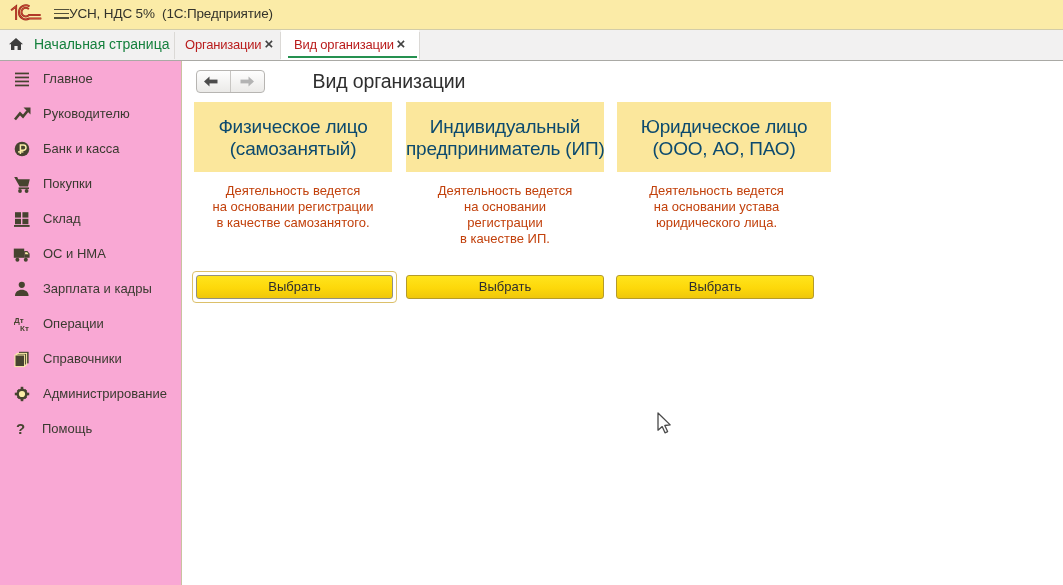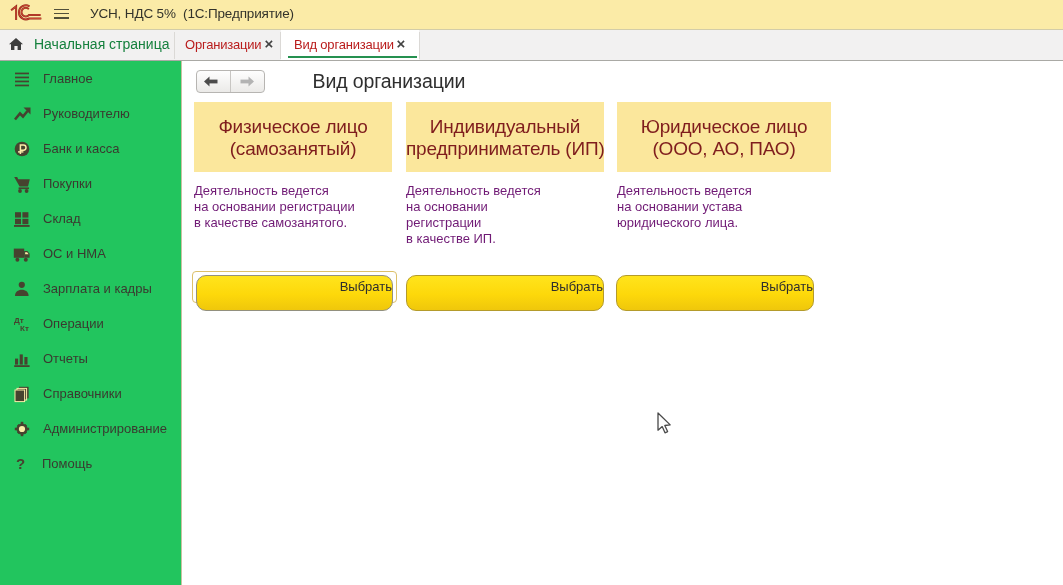--- a/index.html
+++ b/index.html
@@ -3,52 +3,52 @@
 <meta charset="utf-8">
 <style>
 * { margin:0; padding:0; box-sizing:border-box; }
 html,body { width:1063px; height:585px; overflow:hidden; }
 body { font-family:"Liberation Sans", sans-serif; position:relative; background:#fff; }
 .abs { position:absolute; }
 
 
 .topbar { left:0; top:0; width:1063px; height:29px; background:#fbeba7; }
 .topline { left:0; top:29px; width:1063px; height:1px; background:#d2cca8; }
-.apptitle { left:90px; top:5.5px; font-size:13.5px; letter-spacing:-0.15px; color:#33332b; }
+.apptitle { left:69px; top:5.5px; font-size:13.5px; letter-spacing:-0.15px; color:#33332b; }
 .burger { left:54px; top:8.5px; width:14.5px; height:11px; }
 .burger div { height:1.8px; background:#514f3a; margin-bottom:2.4px; }
 
 
 .tabbar { left:0; top:30px; width:1063px; height:30px; background:#f2f1f1; }
 .tabline { left:0; top:60px; width:1063px; height:1px; background:#aaa9a5; }
 .vsep { top:32px; width:1px; height:27px; background:#dbd9d6; }
 .tabtext { top:37px; font-size:13px; letter-spacing:-0.2px; color:#b91c1c; }
 .hometext { top:36px; font-size:14px; color:#15803d; }
 .tabx { top:35px; font-size:15px; color:#434343; font-weight:bold; }
 .activetab { left:281px; top:30px; width:138px; height:30px; background:#fff; }
 .greenline { left:288px; top:56px; width:129px; height:2px; background:#259150; }
 
 
-.sidebar { left:0; top:61px; width:182px; height:524px; background:#22c55e; border-right:1px solid #c9c1a0; }
+.sidebar { left:0; top:61px; width:182px; height:524px; background:#f9a8d4; border-right:1px solid #c9c1a0; }
 .menu { position:absolute; left:0; top:0; width:100%; }
 .mi { height:35px; display:flex; align-items:center; }
 .mi .ic { width:18px; height:18px; margin-left:13px; margin-right:12px; flex:none; }
 .mi span { font-size:13px; color:#3a3a30; }
 
 
 .navbox { left:196px; top:70px; width:69px; height:23px; border:1px solid #b7b5b2; border-radius:4px; background:linear-gradient(#fefefe,#ebeae8); }
 .navdiv { left:230px; top:71px; width:1px; height:21px; background:#c8c6c3; }
 .pagetitle { left:312.5px; top:70px; font-size:19.5px; letter-spacing:-0.1px; line-height:23px; color:#2f2f2f; }
 
 .card { top:102px; height:70px; background:#fbe79c; text-align:center; }
-.card h2 { white-space:nowrap; font-size:19px; font-weight:normal; color:#7f1d1d; line-height:22px; padding-top:14px; letter-spacing:-0.2px; }
-.desc { top:182.5px; font-size:13px; line-height:16px; color:#701a75; }
-.btn { top:275px; height:36px; border:1px solid #b49b2b; border-radius:10px;
+.card h2 { white-space:nowrap; font-size:19px; font-weight:normal; color:#0c4a6e; line-height:22px; padding-top:14px; letter-spacing:-0.2px; }
+.desc { top:182.5px; text-align:center; font-size:13px; line-height:16px; color:#c2410c; }
+.btn { top:275px; height:24px; border:1px solid #b49b2b; border-radius:3px;
   background:linear-gradient(#ffe41c 0%, #fdd80a 55%, #efc70b 100%);
-  text-align:right; font-size:13px; color:#2e2e2e; line-height:22px; }
+  text-align:center; font-size:13px; color:#2e2e2e; line-height:22px; }
 .focusring { left:192px; top:271px; width:205px; height:32px; border:1px solid #dcc06a; border-radius:4px; background:#fff; }
 </style>
 </head>
 <body>
 <div class="abs topbar"></div>
 <div class="abs topline"></div>
 <svg class="abs" style="left:8px; top:4px;" width="36" height="18" viewBox="8 4 36 18">
   <g fill="none" stroke="#97291a" stroke-width="2.0">
     <path d="M11.1 10.3 L16.1 6.4 L16.1 19.9"></path>
     <path d="M29.5 6.3 A7 7 0 1 0 29.3 18.5 L41.3 18.5"></path>
@@ -156,31 +156,20 @@
   <div class="mi">
         <svg class="ic" viewBox="0 0 18 18">
           <text x="1" y="8" font-family="Liberation Sans" font-size="8" font-weight="bold" fill="#46432f">Дт</text>
           <text x="7" y="16" font-family="Liberation Sans" font-size="8" font-weight="bold" fill="#46432f">Кт</text>
         </svg>
         <span>Операции</span>
       </div>
   <div class="mi">
         <svg class="ic" viewBox="0 0 18 18">
           <g fill="#46432f">
-            <rect x="2" y="8.6" width="3.1" height="6"></rect>
-            <rect x="6.7" y="4.4" width="3.1" height="10.2"></rect>
-            <rect x="11.4" y="7" width="3.1" height="7.6"></rect>
-            <rect x="1.2" y="15.2" width="15.4" height="1.8"></rect>
-          </g>
-        </svg>
-        <span>Отчеты</span>
-      </div>
-  <div class="mi">
-        <svg class="ic" viewBox="0 0 18 18">
-          <g fill="#46432f">
             <rect x="6" y="1.8" width="9.6" height="11.6"></rect>
             <rect x="4" y="3.4" width="9.6" height="11.6" stroke="#fbeda8" stroke-width="1"></rect>
             <rect x="2" y="5" width="9.6" height="11.6" stroke="#fbeda8" stroke-width="1"></rect>
           </g>
         </svg>
         <span>Справочники</span>
       </div>
   <div class="mi">
         <svg class="ic" viewBox="0 0 18 18">
           <g fill="#46432f">

